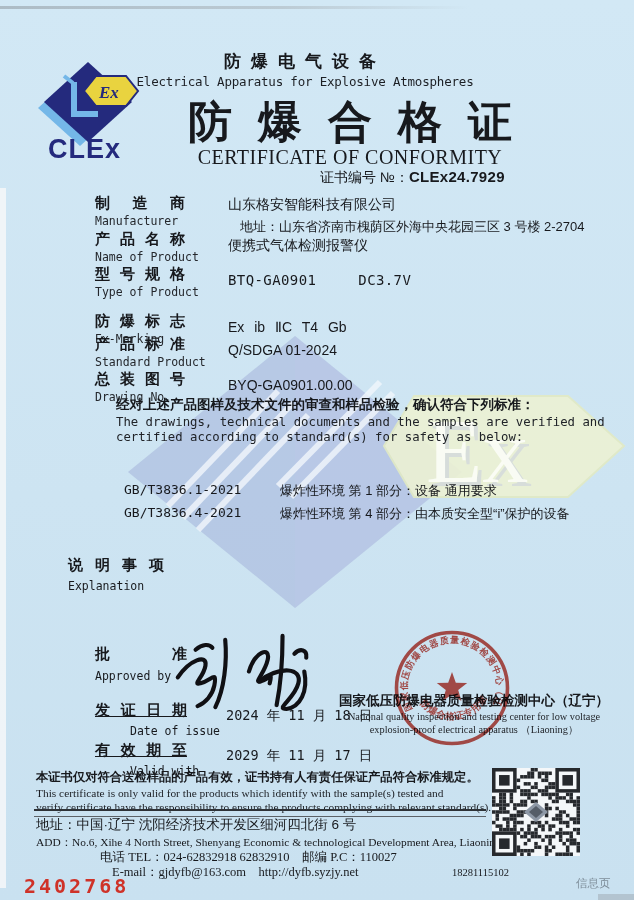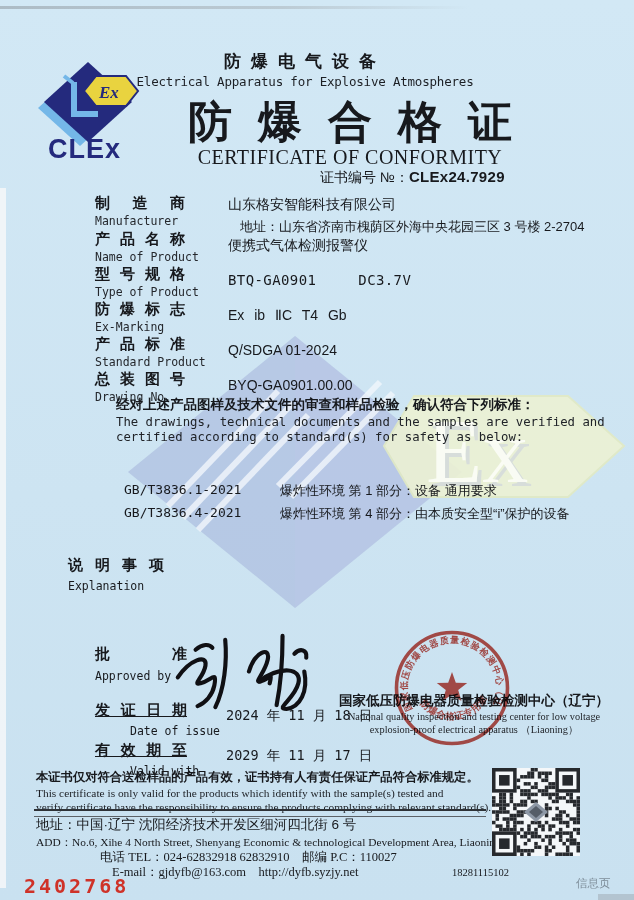--- a/index.html
+++ b/index.html
@@ -144,21 +144,21 @@
       </div>
     <div class="val" style="padding-top:6px">便携式气体检测报警仪</div>
   </div>
   <div class="row" style="top:266px">
     <div class="lab">
         <div class="cn">型 号 规 格</div>
       <div class="en">Type of Product</div>
       </div>
     <div class="val" style="padding-top:6px"><span class="code">BTQ-GA0901</span><span class="gap"></span><span class="code">DC3.7V</span></div>
   </div>
-  <div class="row" style="top:301px">
+  <div class="row" style="top:313px">
     <div class="lab">
         <div class="cn">防 爆 标 志</div>
       <div class="en">Ex-Marking</div>
       </div>
     <div class="val code" style="padding-top:6px;word-spacing:6px">Ex ib ⅡC T4 Gb</div>
   </div>
   <div class="row" style="top:336px">
     <div class="lab">
         <div class="cn">产 品 标 准</div>
       <div class="en">Standard Product</div>

